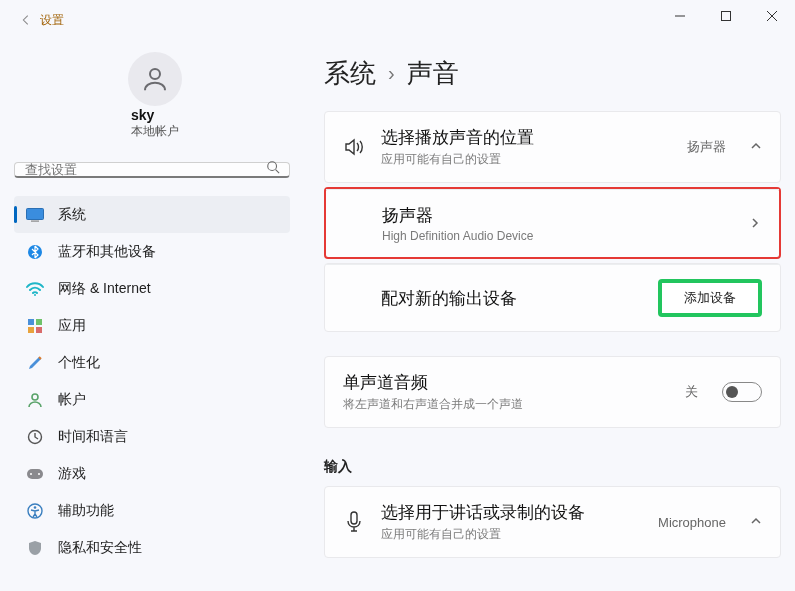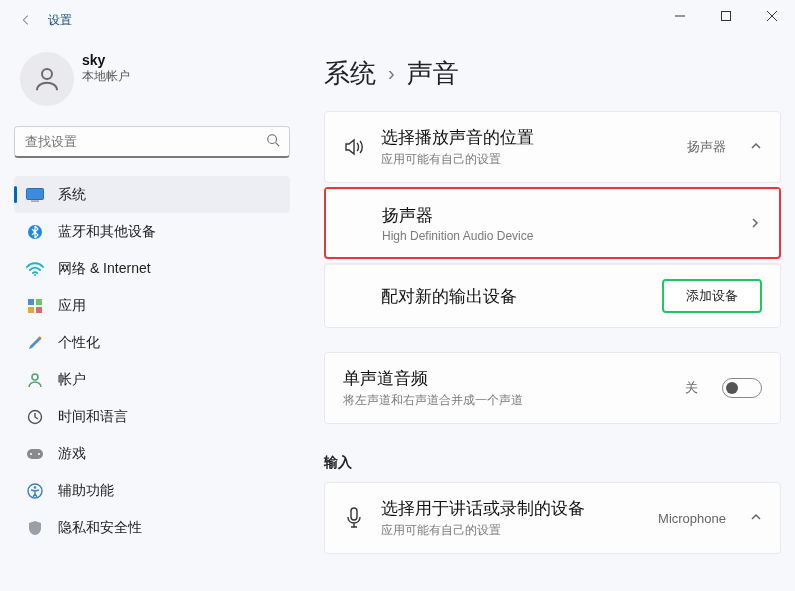--- a/index.html
+++ b/index.html
@@ -1,50 +1,50 @@
 <!DOCTYPE html>
 <html><head>
 <meta charset="utf-8">
 <style>
   * { box-sizing: border-box; margin: 0; padding: 0; font-family: "Segoe UI", "Microsoft YaHei", sans-serif; }
   body { background: #f7f8fc; width: 795px; height: 591px; overflow: hidden; position: relative; }
   .titlebar { height: 40px; display: flex; align-items: center; padding-left: 12px; }
   .back-btn { width: 28px; height: 28px; display: flex; align-items: center; justify-content: center; color: #888; }
-  .title-text { font-size: 12px; margin-left: 8px; color: #0c4a6e; }
+  .title-text { font-size: 12px; margin-left: 0; color: #a16207; }
   .window-controls { position: absolute; top: 0; right: 0; display: flex; }
   .win-ctrl { width: 46px; height: 32px; display: flex; align-items: center; justify-content: center; color: #333; }
   .container { display: flex; height: calc(100% - 40px); }
   .sidebar { width: 300px; padding: 12px 10px 0 14px; }
-  .profile { display: flex; align-items: flex-start; gap: 8px; margin-bottom: 20px; padding-left: 6px;}
+  .profile { display: flex; align-items: center; gap: 1px; margin-bottom: 20px; padding-left: 6px; flex-direction: column;}
   .avatar { width: 54px; height: 54px; border-radius: 50%; background: #e9e9ee; display: flex; align-items: center; justify-content: center; }
   .displayname { font-size: 14px; font-weight: 600; color: #111; }
   .accounttype { font-size: 12px; color: #555; }
   .searchwrap { position: relative; margin-bottom: 18px; }
-  .search { width: 100%; height: 32px; border: 1px solid #d0d0d0; border-bottom: 2px solid #7a7a7a; border-radius: 4px; background: #fdfdfe; padding: 0 34px 0 10px; font-size: 13px; color: #666; outline: none;}
+  .search { width: 100%; height: 16px; border: 1px solid #d0d0d0; border-bottom: 2px solid #7a7a7a; border-radius: 4px; background: #fdfdfe; padding: 0 34px 0 10px; font-size: 13px; color: #666; outline: none;}
   .search-icon { position: absolute; right: 10px; top: 50%; transform: translateY(-50%); color: #666; }
   .nav { list-style: none; }
   .nav-item { display: flex; align-items: center; gap: 14px; height: 37px; padding: 0 12px; border-radius: 4px; font-size: 14px; color: #222; position: relative; }
   .nav-item.active { background: #eceef3; }
   .nav-item.active::before { content:""; position:absolute; left:0; top:10px; bottom:10px; width:3px; background:#0067c0; border-radius:2px;}
   .nav-icon { width: 18px; height: 18px; display: flex; align-items: center; justify-content: center; }
   .main { flex: 1; padding: 16px 14px 0 24px; overflow-y: auto; }
   .breadcrumb { font-size: 26px; color: #222; display:flex; align-items:center; gap:12px; margin-bottom: 20px;}
   .breadcrumb .sep { color:#777; font-size:20px;}
   .section-title { font-size: 14px; font-weight: 600; color: #222; margin: 8px 0 10px 0; }
   .card { background: #fdfdfe; border: 1px solid #e9e9ec; border-radius: 4px; margin-bottom: 4px; }
   .card-row { display:flex; align-items:center; padding: 14px 18px; gap: 16px; }
   .card-icon { width: 22px; display:flex; align-items:center; justify-content:center; color:#333;}
   .card-texts { flex:1; }
   .row-title { font-size: 17px; color:#111; }
   .row-sub { font-size: 12px; color: #7a7a7a; margin-top:2px;}
   .row-value { font-size: 13px; color:#666; margin-right: 8px;}
   .chev { color:#666; }
   .subrow { border-top: 1px solid #eceef0; padding-left: 56px; }
   .highlight { border: 2px solid #e53935; border-radius: 4px; }
-  .btn { background:#fff; border:2px solid #22c55e; border-radius:4px; padding: 6px 22px; font-size:13px; color:#222;}
+  .btn { background:#fff; border:4px solid #22c55e; border-radius:4px; padding: 6px 22px; font-size:13px; color:#222;}
   .slider-row { display:flex; align-items:center; gap:14px; padding: 18px 20px;}
   .slider { flex:1; display:flex; align-items:center; gap:10px;}
   .track { flex:1; height:4px; background:#c9c9cc; border-radius:2px; position:relative;}
   .fill { position:absolute; left:0; top:0; bottom:0; background:#0067c0; border-radius:2px;}
   .thumb { position:absolute; top:50%; width:18px; height:18px; background:#0067c0; border:4px solid #fff; box-shadow:0 0 0 1px #bcbcc0; border-radius:50%; transform:translate(-50%,-50%);}
   .toggle { width:40px; height:20px; border-radius:10px; border:1px solid #888; background:#fdfdfe; position:relative;}
   .toggle::after{content:""; position:absolute; left:3px; top:3px; width:12px; height:12px; background:#555; border-radius:50%;}
 </style>
 </head>
 <body>

